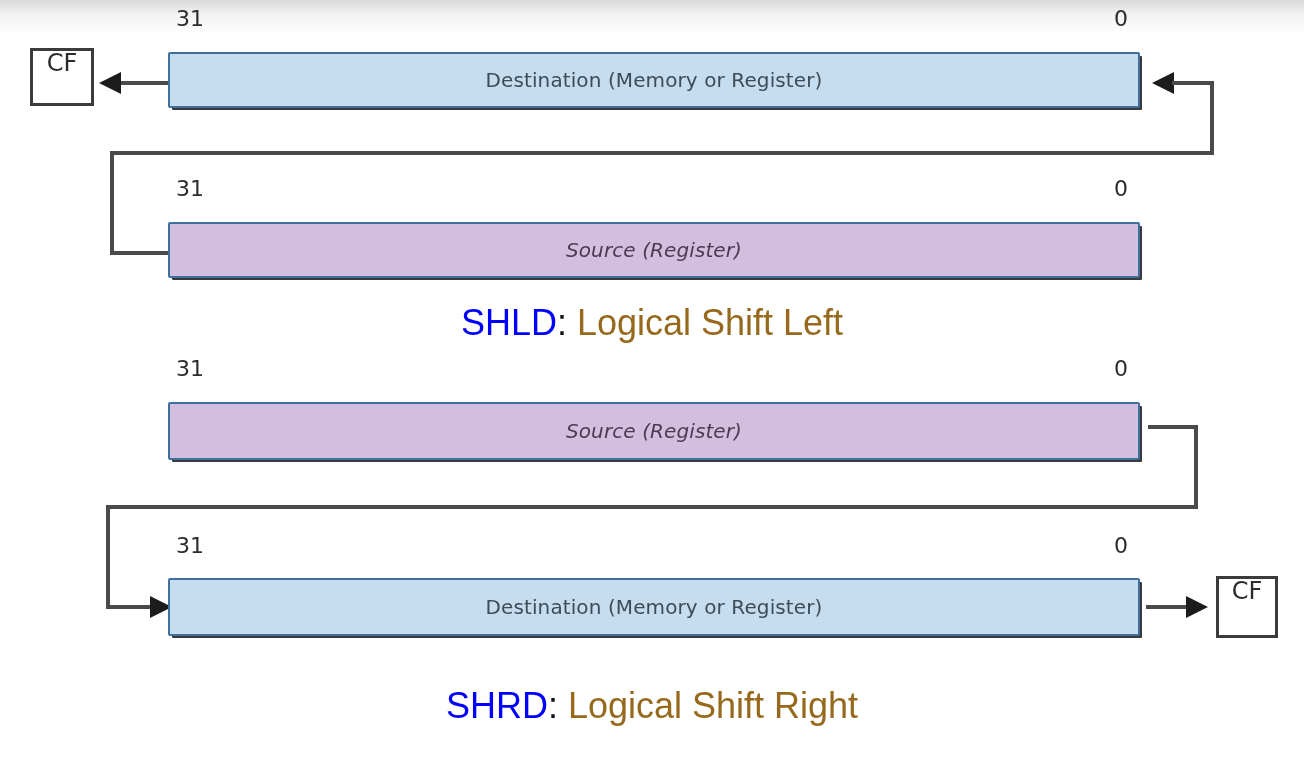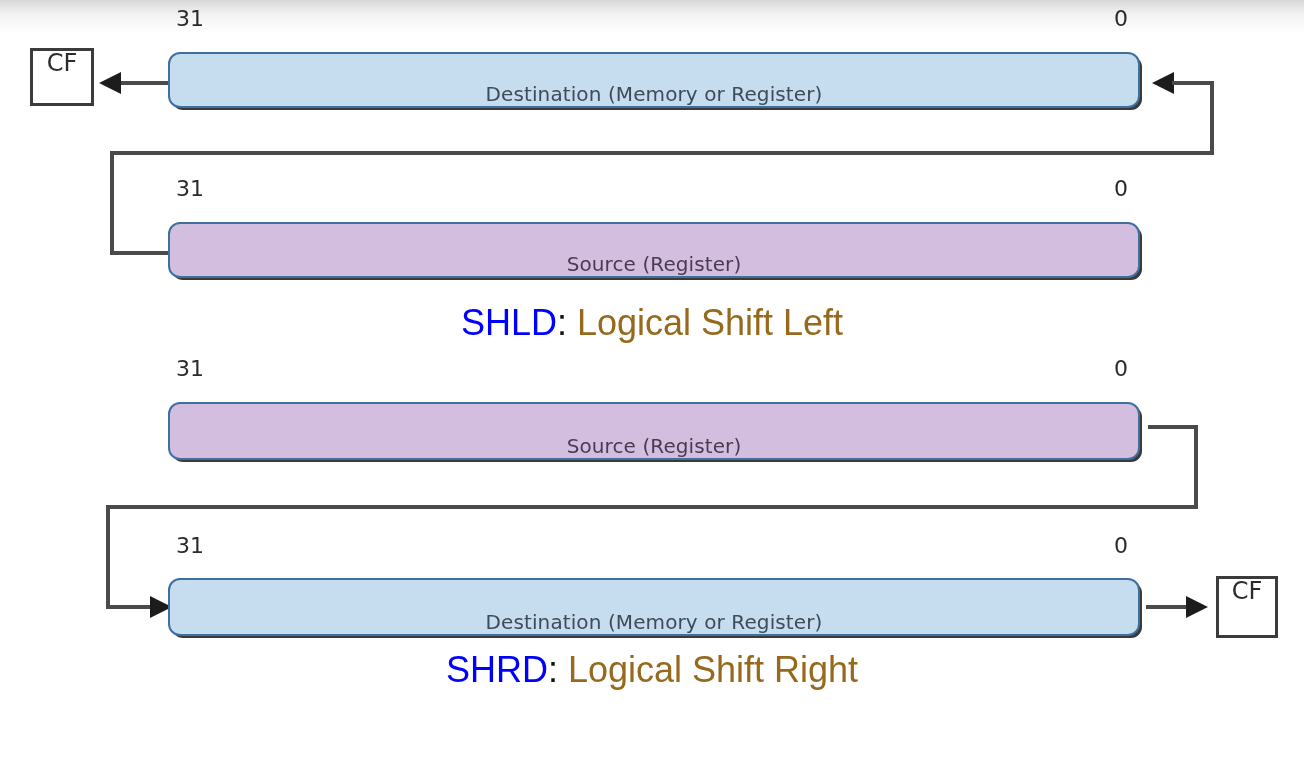--- a/index.html
+++ b/index.html
@@ -14,31 +14,32 @@
     background: linear-gradient(to bottom, #d8d8d8 0px, #f2f2f2 14px, #ffffff 34px, #ffffff 100%);
     font-family: "DejaVu Sans", sans-serif;
     overflow: hidden;
   }
 
   
   .bar {
     position: absolute;
     box-sizing: border-box;
     border: 2px solid #3f6f9f;
-    border-radius: 12px;
+    border-radius: 2px;
     display: flex;
-    align-items: flex-end;
+    align-items: center;
     justify-content: center;
     box-shadow: 3px 3px 0 -1px #3a3a3a;
   }
   .bar.dest {
     background: #c6dcef;
   }
   .bar.src {
     background: #d4bedf;
+    font-style: italic;
   }
   .bar-label {
     font-size: 20px;
     letter-spacing: 0.1px;
     white-space: nowrap;
   }
   .bar.dest .bar-label { color: #3c4c58; }
   .bar.src  .bar-label { color: #4a3a52; }
 
   
@@ -164,18 +165,18 @@
     <span class="bar-label">Destination (Memory or Register)</span>
   </div>
 
   <div class="hline" style="left:1146px; top:605px; width:50px;"></div>
   <div class="arrow right" style="left:1186px; top:596px;"></div>
 
   <div class="cf-box" style="left:1216px; top:576px; width:62px; height:62px;">
     <span class="cf-label">CF</span>
   </div>
 
-  <div class="caption" style="top:652px;">
+  <div class="caption" style="top:688px;">
     <span class="mnemonic">SHRD</span><span class="colon">:</span>
     <span class="phrase">Logical Shift Right</span>
   </div>
 
 </div>
 
 </body></html>

